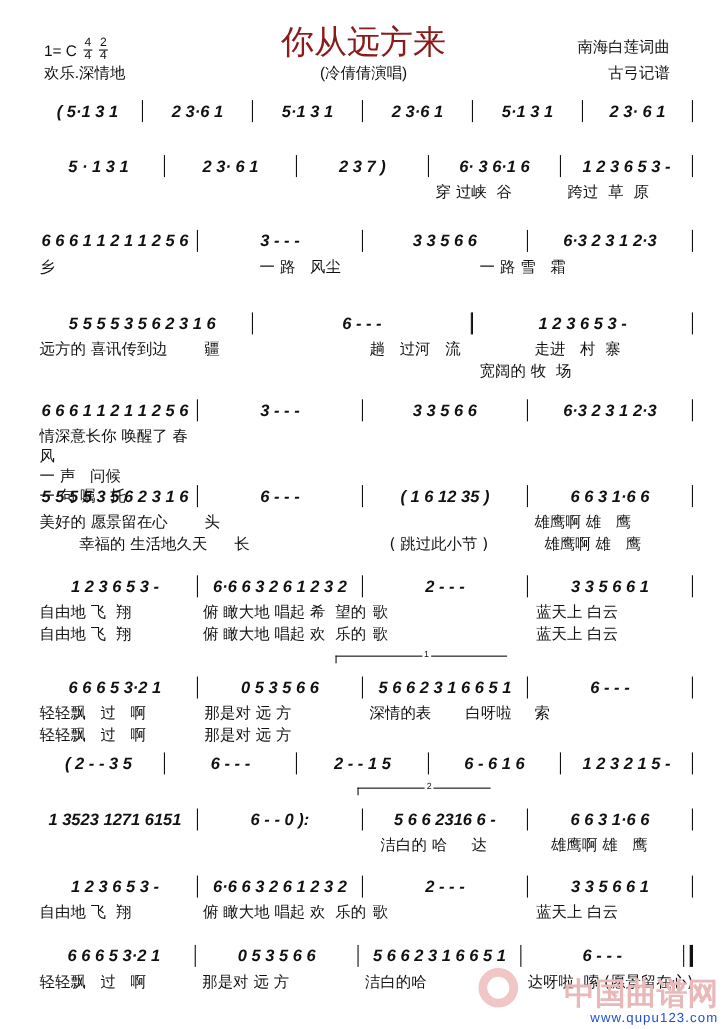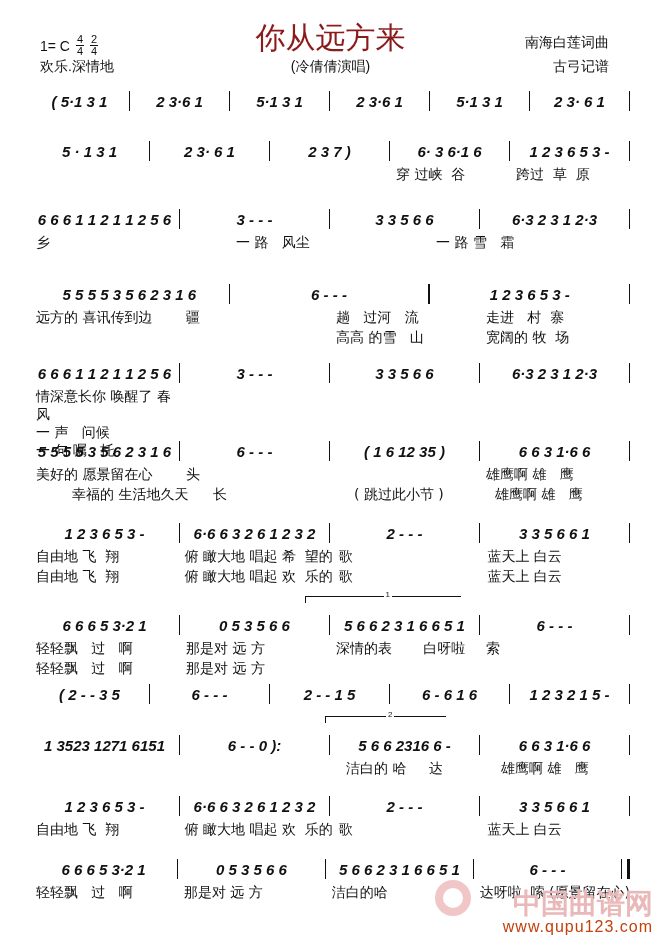--- a/index.html
+++ b/index.html
@@ -25,21 +25,21 @@
   .dblbar { width:5px; height:20px; border-left:1px solid #111; border-right:3px solid #111; flex:0 0 5px; }
   .lyr { position:absolute; left:0; right:0; font-size:14px; white-space:pre;
          font-family:"DejaVu Sans", sans-serif; display:flex; }
   .lyr-seg { flex:1; padding-left:6px; }
   .volta { position:absolute; height:6px; border-top:1px solid #111; border-left:1px solid #111; font-size:8px; }
   .volta span { position:absolute; left:50%; top:-7px; background:#fff; padding:0 2px; }
 
   .wm { right:8px; top:885px; color:#e9b9b9; font-size:28px; font-weight:bold; font-family:"DejaVu Serif", serif; }
   .wm-logo { right:190px; top:880px; width:36px; height:36px; border-radius:50%;
              border:8px solid #f1c6c6; box-sizing:border-box; }
-  .wm-url { right:8px; top:918px; color:#c2410c; font-size:16px; letter-spacing:1px; }
+  .wm-url { right:8px; top:918px; color:#1d4ed8; font-size:12px; letter-spacing:1px; }
 </style>
 </head>
 <body>
 
 <div class="abs key">
   <span>1= C</span>
   <span class="frac">
     <span>4</span>
       <span class="bar"></span>
       <span>4</span>
@@ -105,21 +105,21 @@
       <div class="notes">
         <span class="bar-seg">5 5 5 5 3 5 6 2 3 1 6</span>
         <span class="barline"></span>
         <span class="bar-seg">6 - - -</span>
         <span class="barline"></span>
         <span class="barline"></span>
         <span class="bar-seg">1 2 3 6 5 3 -</span>
         <span class="barline"></span>
       </div>
       <div class="lyr" style="top: 26px;"><span class="lyr-seg">远方的 喜讯传到边</span><span class="lyr-seg">疆</span><span class="lyr-seg">趟   过河   流</span><span class="lyr-seg">走进   村  寨</span></div>
-      <div class="lyr" style="top: 46px;"><span class="lyr-seg"></span><span class="lyr-seg"></span><span class="lyr-seg">高高 的雪   山</span><span class="lyr-seg">宽阔的 牧  场</span></div>
+      <div class="lyr" style="top: 46px;"><span class="lyr-seg"></span><span class="lyr-seg"></span><span class="lyr-seg">宽阔的 牧  场</span></div>
     </div>
     <div class="line" style="top: 362px;">
       <div class="notes">
         <span class="bar-seg">6 6 6 1 1 2 1 1 2 5 6</span>
         <span class="barline"></span>
         <span class="bar-seg">3 - - -</span>
         <span class="barline"></span>
         <span class="bar-seg">3 3 5 6 6</span>
         <span class="barline"></span>
         <span class="bar-seg">6·3 2 3 1 2·3</span>

